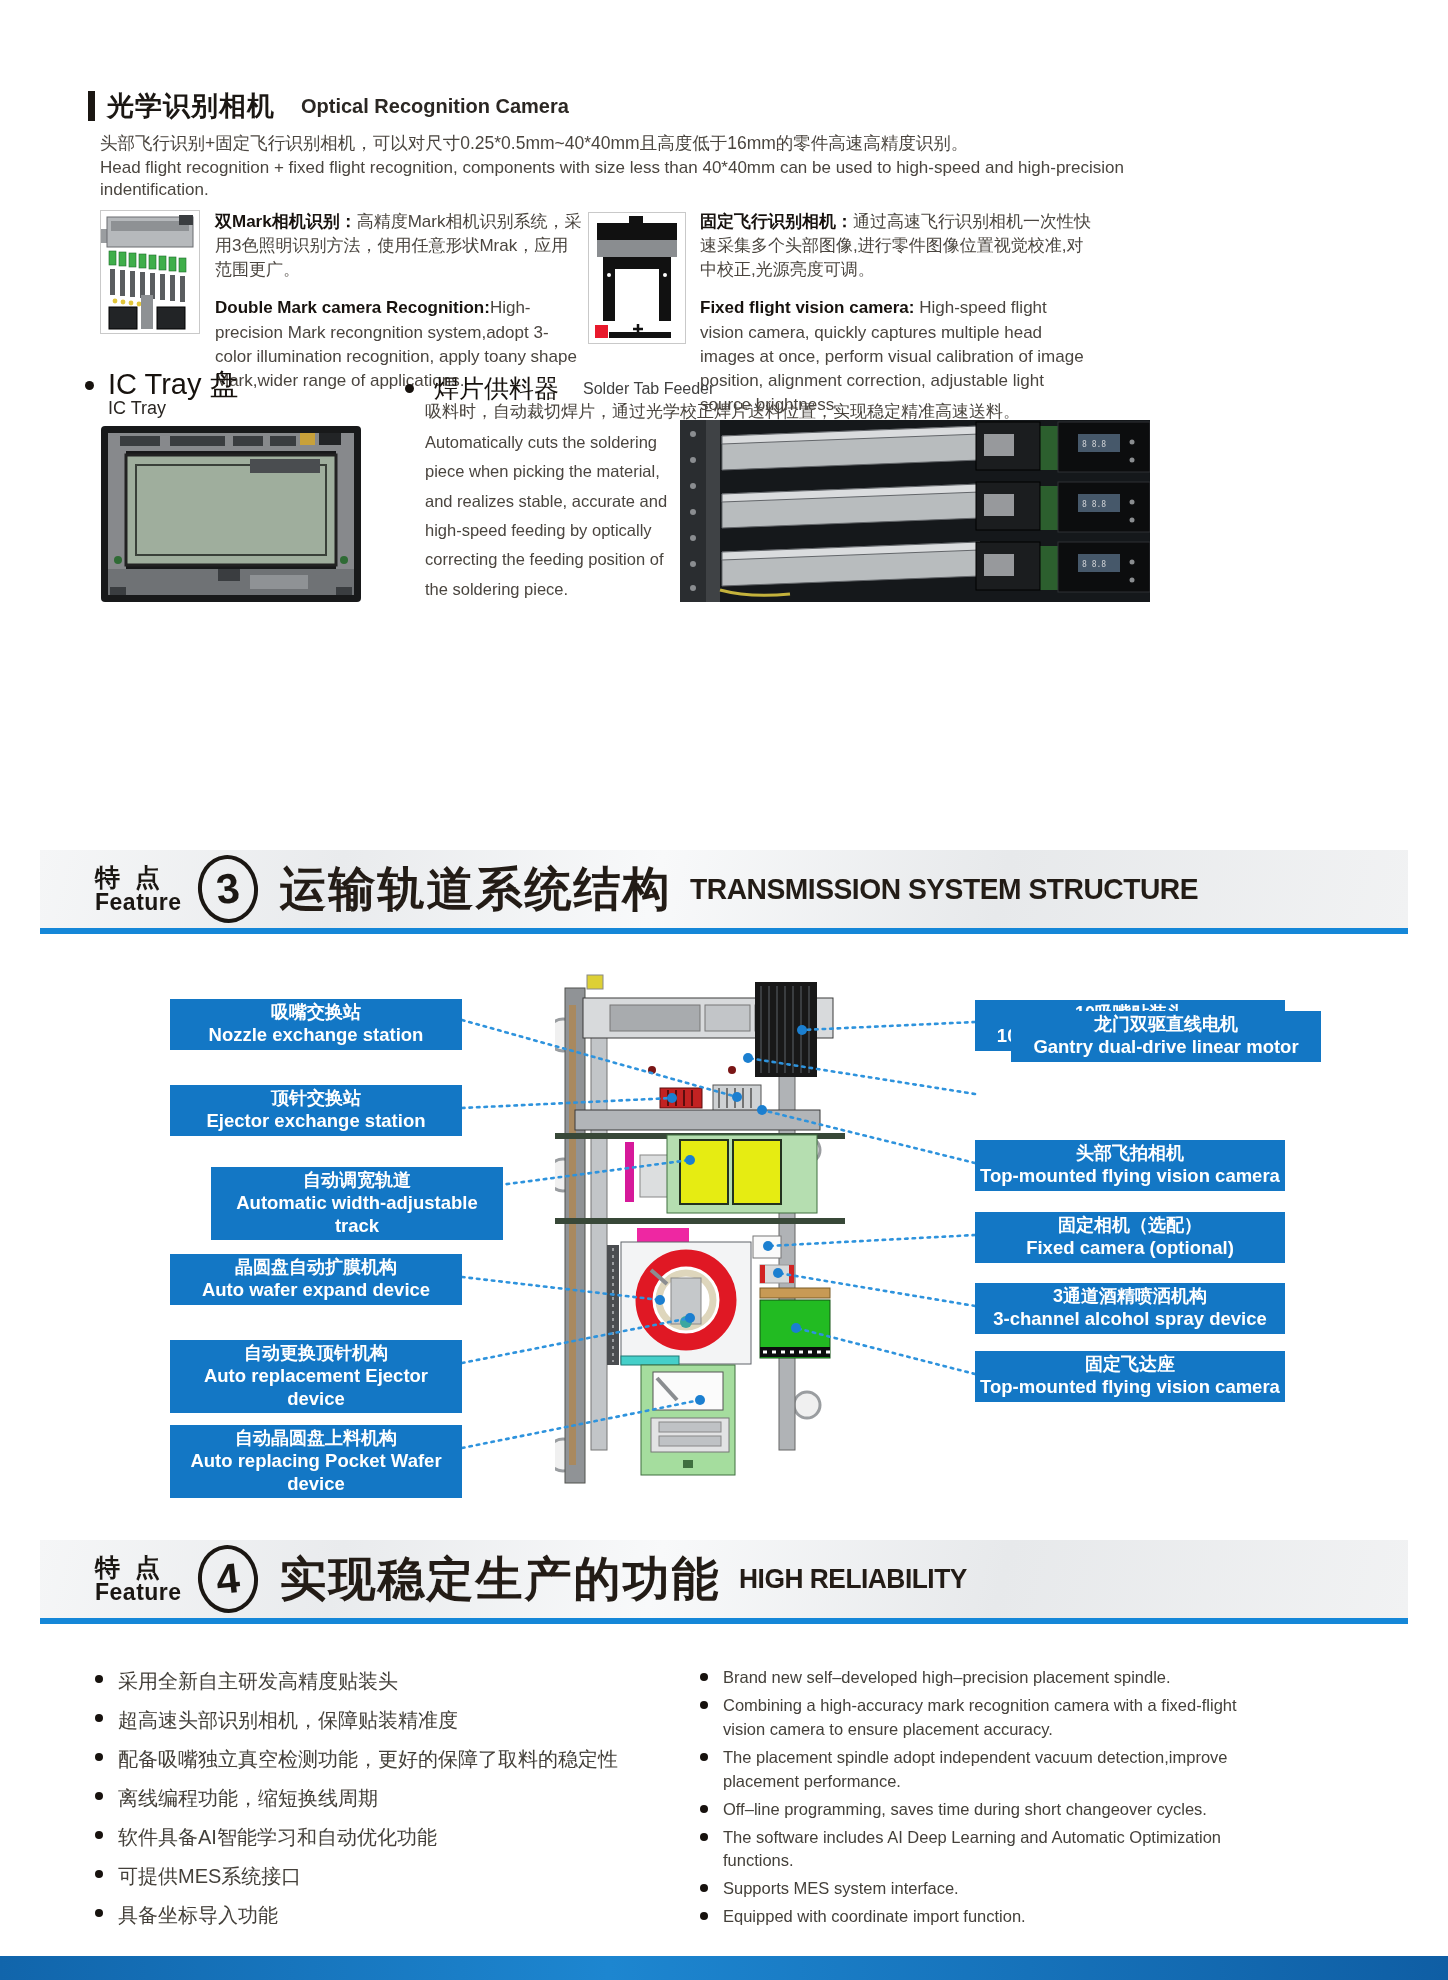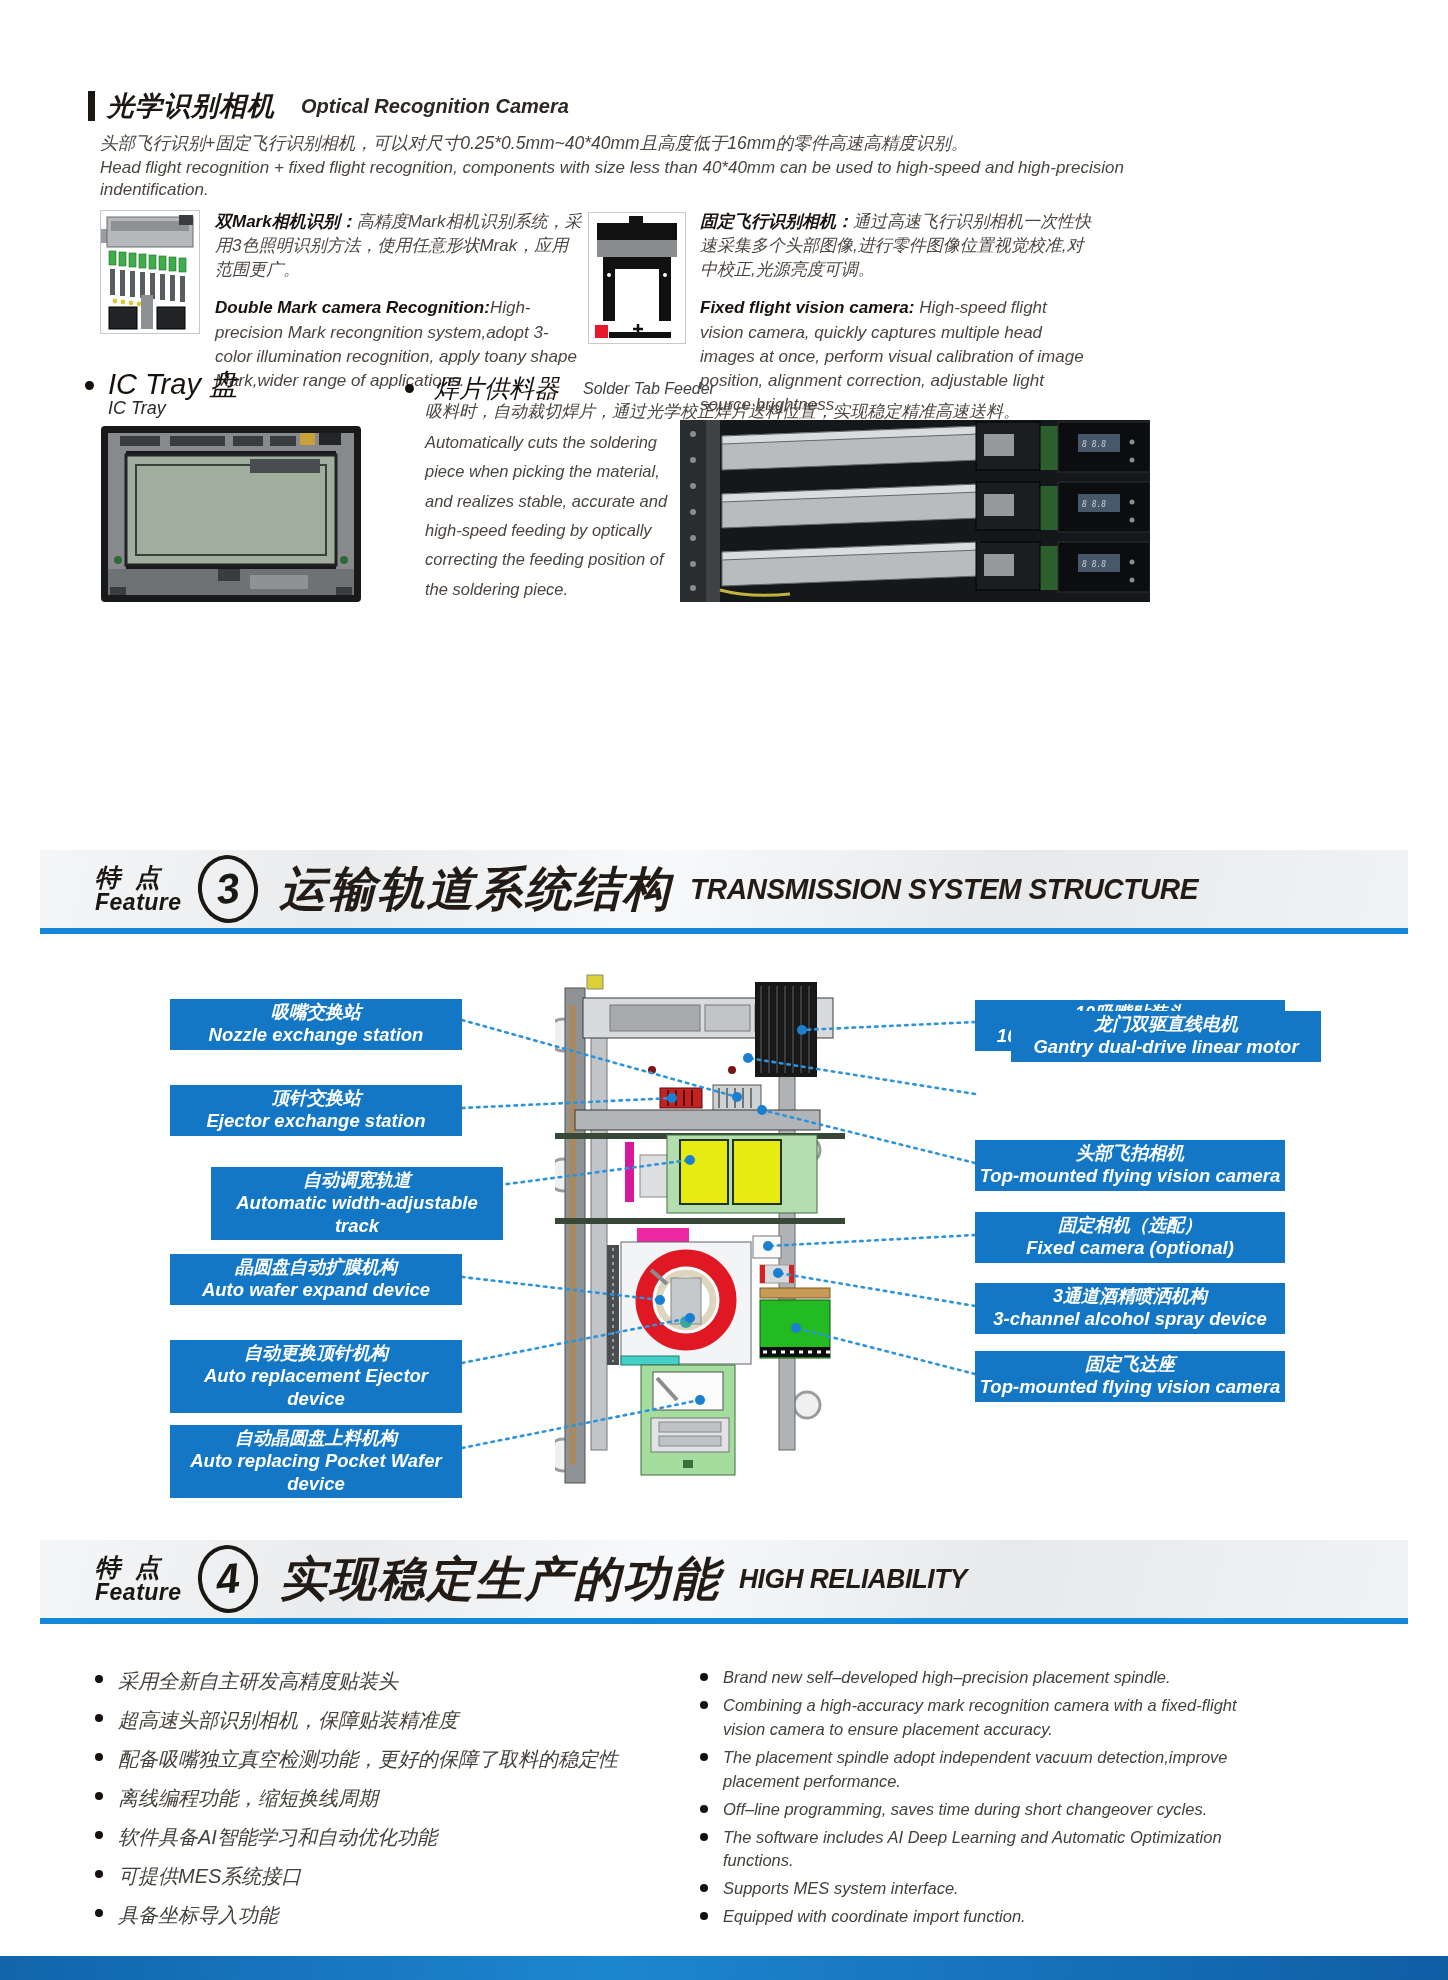--- a/index.html
+++ b/index.html
@@ -1,17 +1,17 @@
 <!DOCTYPE html>
 <html><head>
 <meta charset="utf-8">
 <style>
   html,body{margin:0;padding:0;background:#ffffff;}
   body{font-family:"Liberation Sans","DejaVu Sans",sans-serif;color:#3f3a36;}
-  #page{position:relative;width:1448px;height:1980px;background:#fff;overflow:hidden;font-style:italic;}
+  #page{position:relative;width:1448px;height:1980px;background:#fff;overflow:hidden;}
   .abs{position:absolute;}
 
   
   .sec1-header{left:88px;top:88px;display:flex;align-items:center;}
   .vbar{width:7px;height:30px;background:#1b1713;margin-right:12px;}
   .sec1-zh{font-size:27px;font-weight:900;color:#1b1713;letter-spacing:1px;}
   .sec1-en{font-size:20px;font-weight:600;color:#2b2723;margin-left:26px;}
   .desc-zh{left:100px;top:131px;width:1120px;font-size:17.5px;color:#4a453f;}
   .desc-en{left:100px;top:157px;width:1090px;font-size:17px;line-height:1.3;color:#4a453f;}
 

